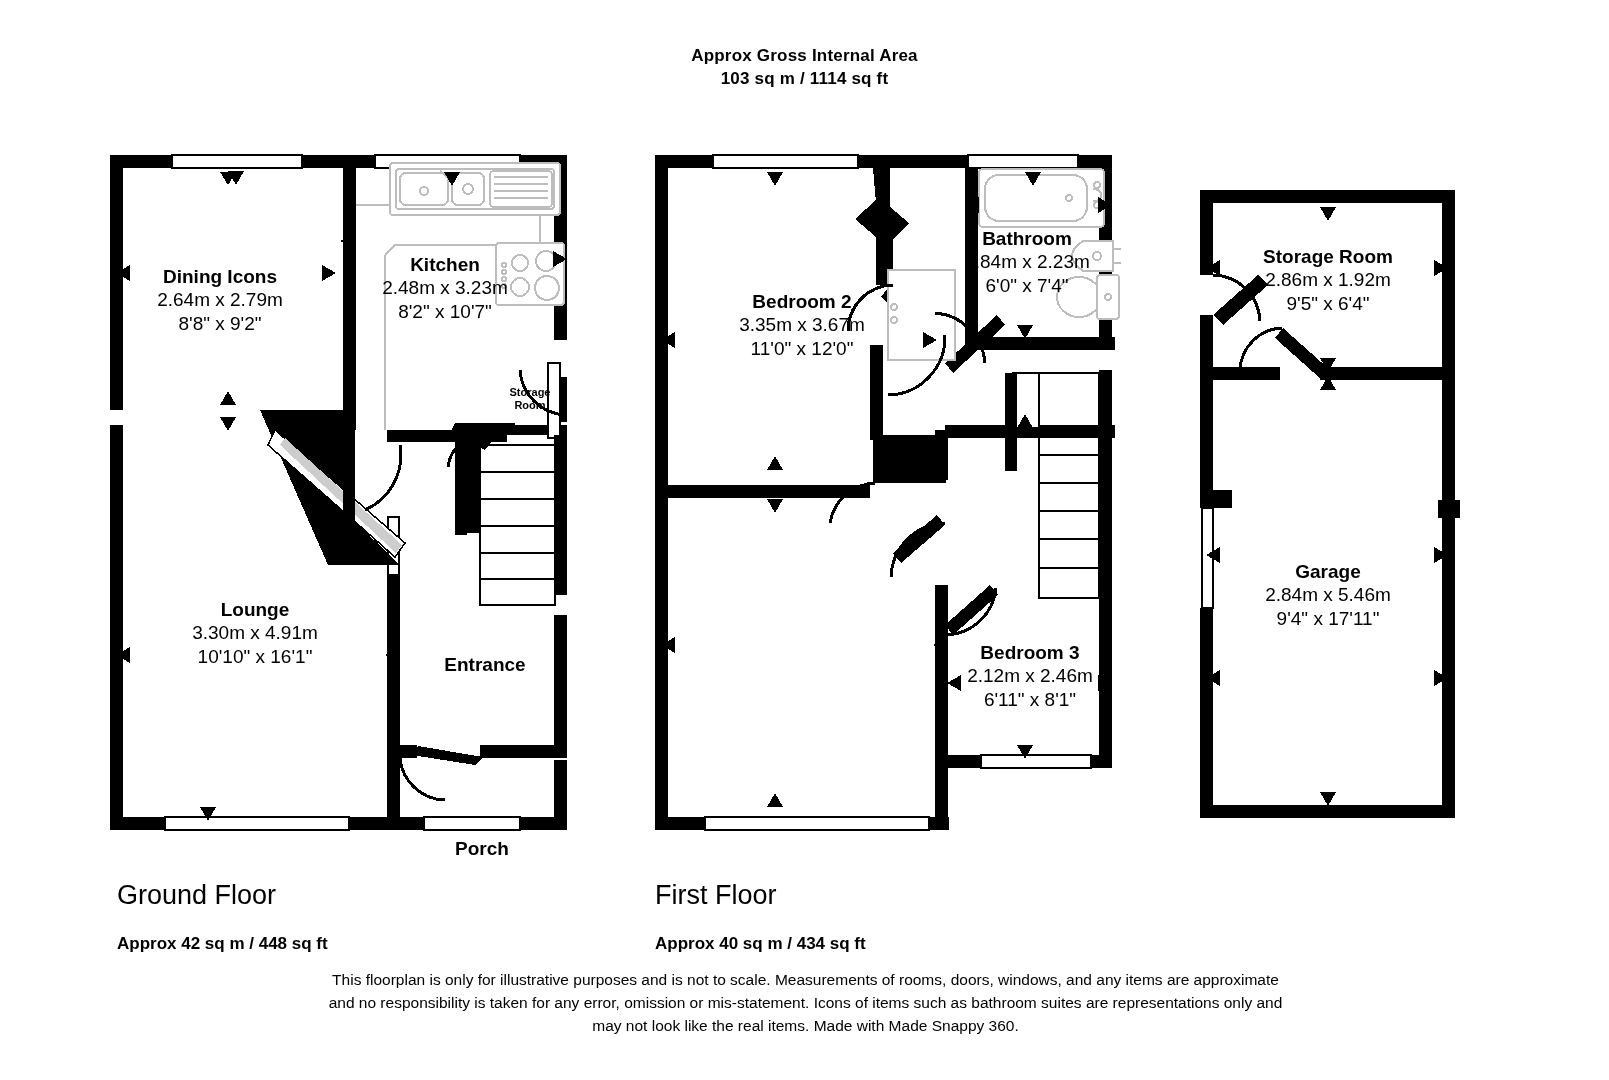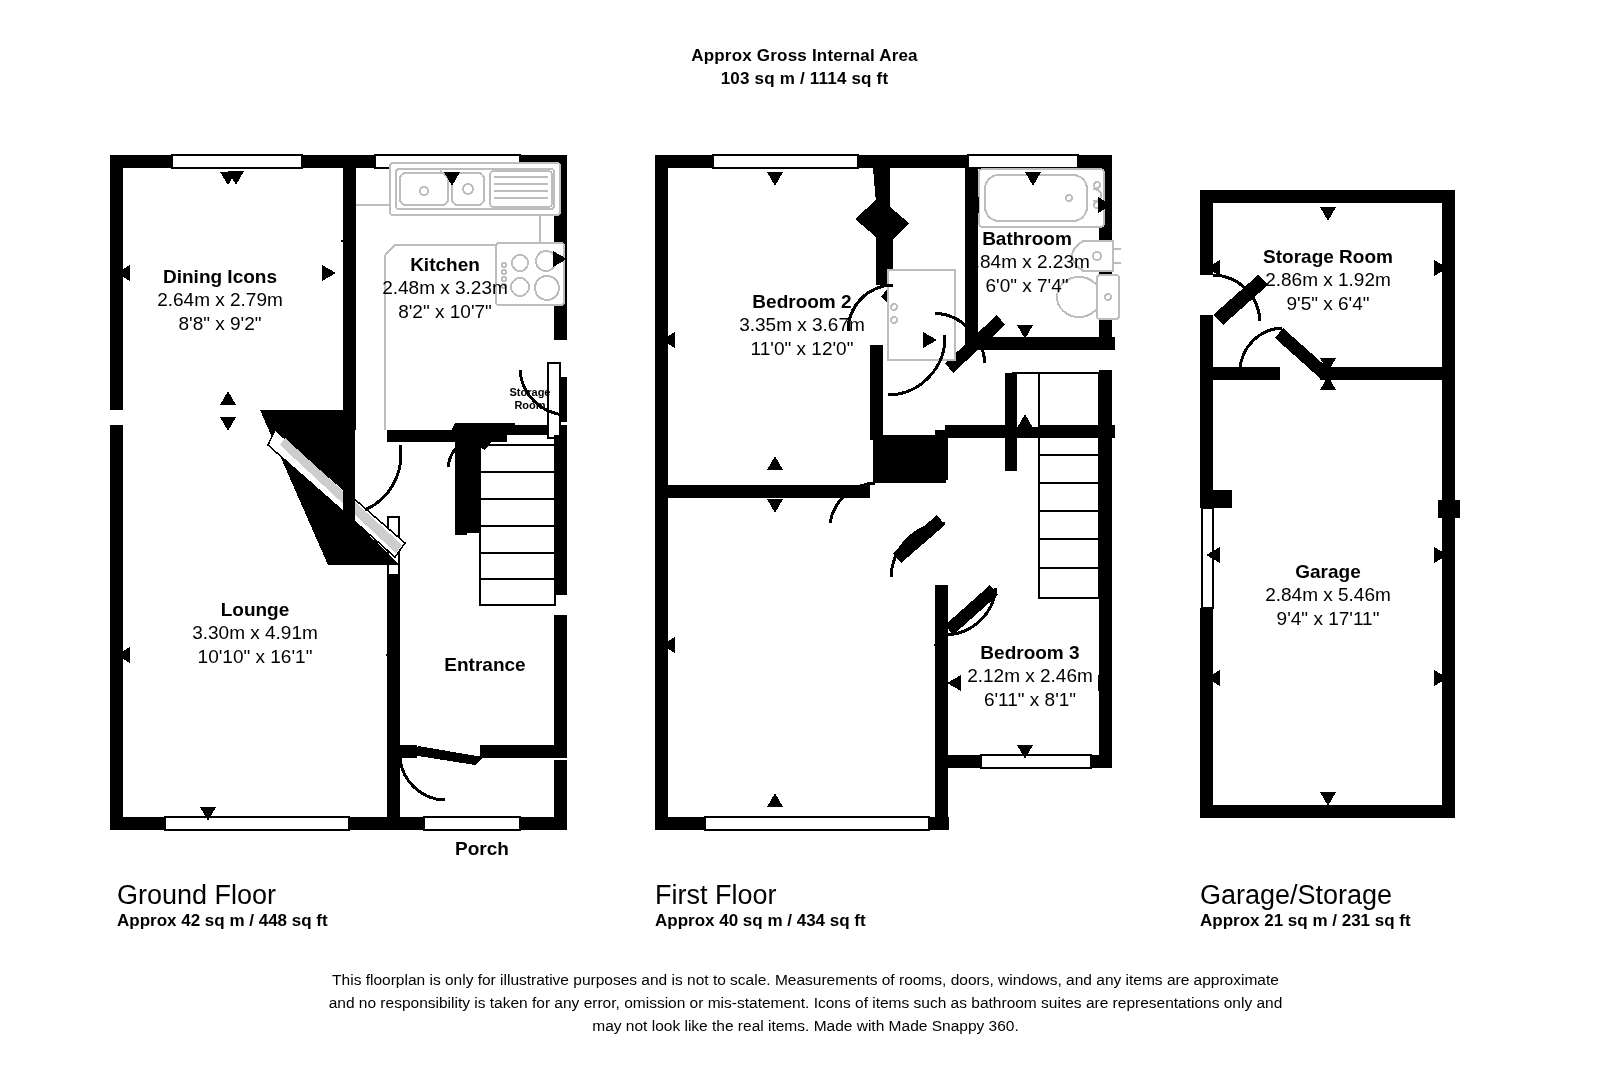--- a/index.html
+++ b/index.html
@@ -42,21 +42,21 @@
   .floor-label .fl-title {
     font-size: 27px;
     line-height: 30px;
     font-weight: normal;
     white-space: nowrap;
   }
   .floor-label .fl-area {
     font-size: 17px;
     line-height: 22px;
     font-weight: bold;
-    margin-top: 0;
+    margin-top: 23px;
     white-space: nowrap;
   }
 
   
   .disclaimer {
     position: absolute;
     left: 1px;
     top: 968px;
     width: 1609px;
     text-align: center;
@@ -460,24 +460,20 @@
   <div class="floor-label" style="left:117px; top:880px;">
     <div class="fl-title">Ground Floor</div>
     <div class="fl-area">Approx 42 sq m / 448 sq ft</div>
   </div>
 
   <div class="floor-label" style="left:655px; top:880px;">
     <div class="fl-title">First Floor</div>
     <div class="fl-area">Approx 40 sq m / 434 sq ft</div>
   </div>
 
-  <div class="floor-label" style="left:1200px; top:880px;">
-    <div class="fl-title">Garage/Storage</div>
-    <div class="fl-area">Approx 21 sq m / 231 sq ft</div>
-  </div>
 
   <div class="disclaimer">
     <div>This floorplan is only for illustrative purposes and is not to scale. Measurements of rooms, doors, windows, and any items are approximate</div>
     <div>and no responsibility is taken for any error, omission or mis-statement. Icons of items such as bathroom suites are representations only and</div>
     <div>may not look like the real items. Made with Made Snappy 360.</div>
   </div>
 
 </div>
 
 </body></html>

